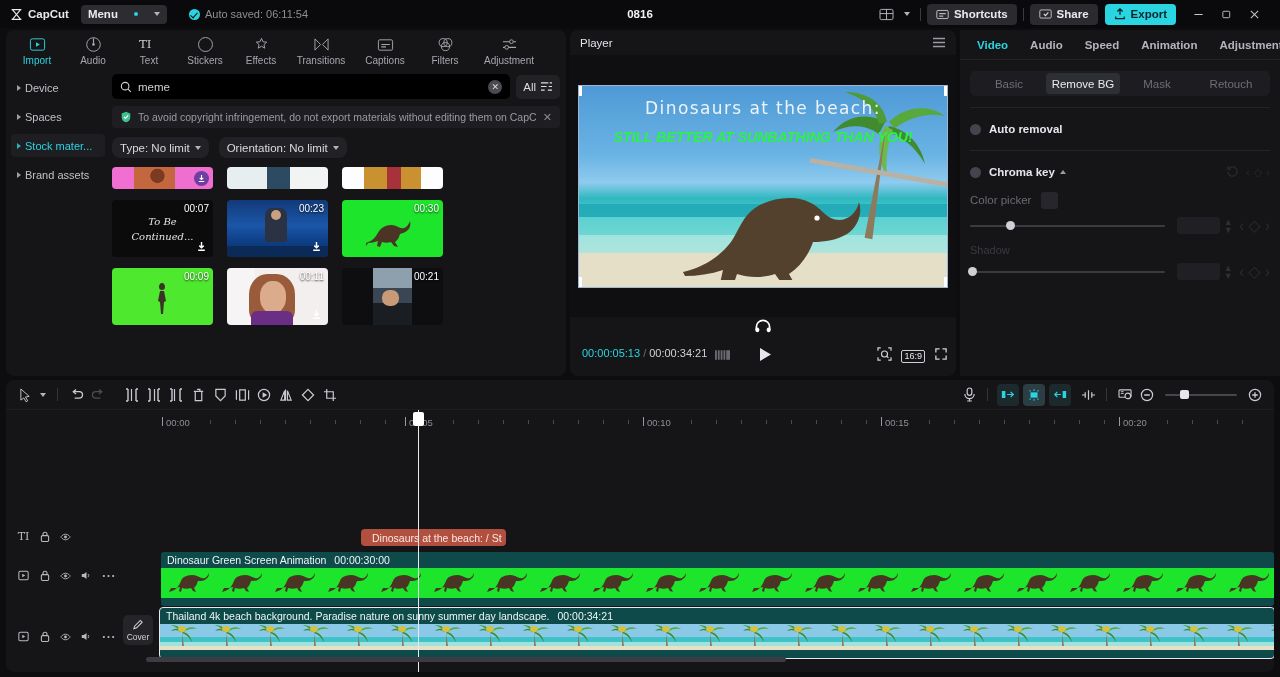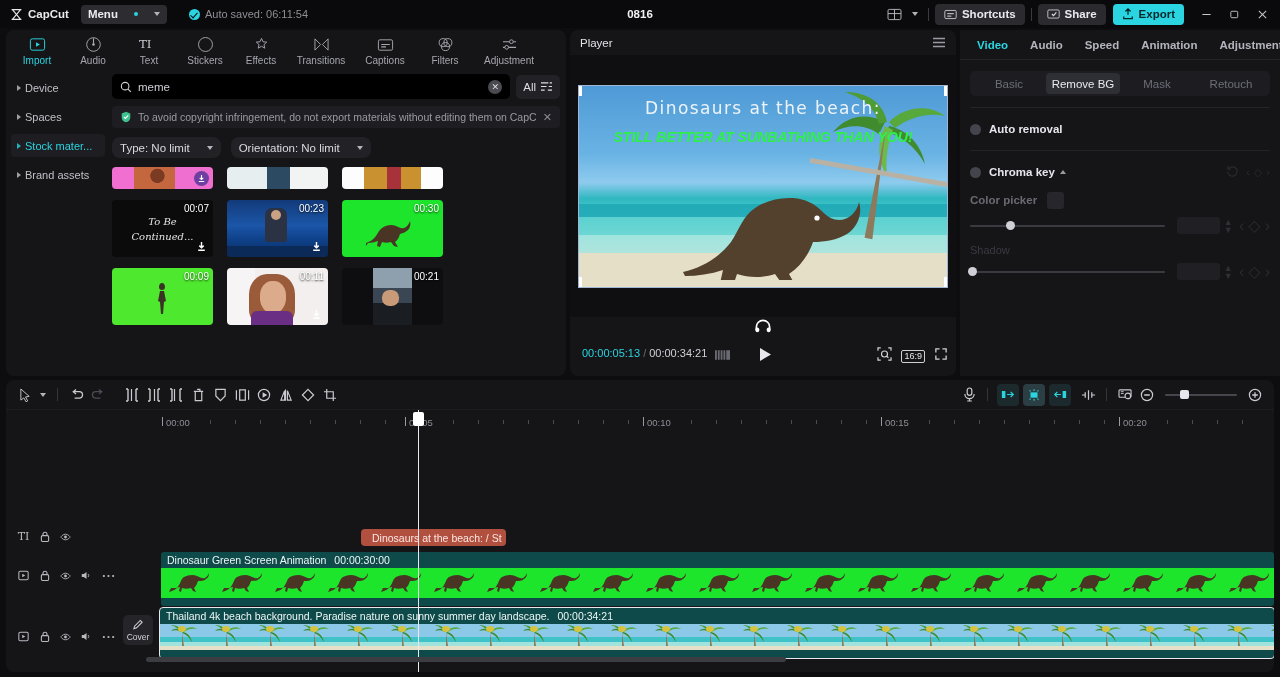--- a/index.html
+++ b/index.html
@@ -24,21 +24,21 @@
     margin-left: 12px; height: 19px; padding: 0 7px; border-radius: 4px;
     background: #2c2c31; display: flex; align-items: center; gap: 16px;
     font-size: 11.5px; font-weight: 700; color: #eaeaef;
   }
   .menu-dot { width: 4px; height: 4px; border-radius: 50%; background: #2ad4e0; }
   .chev { width: 0; height: 0; border-left: 3.5px solid transparent; border-right: 3.5px solid transparent; border-top: 4px solid #b4b4bb; }
   .autosave { display: flex; align-items: center; gap: 5px; margin-left: 22px; font-size: 11px; color: #8e8e96; }
   .check-circle { width: 11px; height: 11px; border-radius: 50%; background: #2ad4e0; position: relative; }
   .check-circle::after { content: ""; position: absolute; left: 3px; top: 2px; width: 3px; height: 6px; border: solid #0a0a0c; border-width: 0 1.6px 1.6px 0; transform: rotate(42deg); }
   .proj-title { position: absolute; left: 0; width: 1280px; text-align: center; font-size: 11.5px; font-weight: 700; color: #f2f2f5; pointer-events: none; }
-  .tb-right { margin-left: auto; display: flex; align-items: center; gap: 0px; padding-right: 4px; }
+  .tb-right { margin-left: auto; display: flex; align-items: center; gap: 0px; padding-right: 12px; }
   .tb-ico { width: 26px; height: 22px; display: flex; align-items: center; justify-content: center; color: #b9b9c0; }
   .tb-sep { width: 1px; height: 13px; background: #3a3a40; margin: 0 6px; }
   .pill {
     height: 21px; display: flex; align-items: center; gap: 5px;
     padding: 0 9px; border-radius: 4px; font-size: 11.5px; font-weight: 600; color: #e8e8ee;
   }
   .pill.dark { background: #2a2a2f; }
   .pill.export { background: #2ad4e0; color: #06282c; font-weight: 700; }
   .wbtn { width: 28px; height: 28px; display: flex; align-items: center; justify-content: center; color: #c6c6cc; font-size: 13px; }
 
@@ -83,21 +83,21 @@
 
   .notice {
     margin-top: 7px; height: 22px; background: #1e1e22; border-radius: 4px;
     display: flex; align-items: center; gap: 6px; padding: 0 8px;
     font-size: 10.5px; color: #9a9aa2; overflow: hidden; white-space: nowrap;
   }
   .shield { width: 12px; height: 12px; flex: none; }
   .notice .nx { margin-left: auto; color: #8b8b93; font-size: 11px; }
 
   .filters { display: flex; gap: 10px; margin-top: 9px; }
-  .filterbtn { height: 21px; padding: 0 8px; border-radius: 8px; background: #222226; display: flex; align-items: center; gap: 17px; font-size: 11.5px; color: #dadae0; }
+  .filterbtn { height: 21px; padding: 0 8px; border-radius: 8px; background: #222226; display: flex; align-items: center; gap: 5px; font-size: 11.5px; color: #dadae0; }
 
   .grid { margin-top: 9px; display: grid; grid-template-columns: repeat(3, 101px); gap: 11px 14px; }
   .cell { position: relative; width: 101px; height: 57px; border-radius: 4px; overflow: hidden; background: #17171a; }
   .cell .dur { position: absolute; right: 4px; top: 3px; font-size: 10px; color: #fff; text-shadow: 0 1px 2px rgba(0,0,0,.8); }
   .cell .dl { position: absolute; right: 4px; bottom: 3px; width: 15px; height: 15px; border-radius: 50%; display:flex;align-items:center;justify-content:center; }
   .cell .dl.purple { background: #6d3fa0; }
   .thumb { position: absolute; inset: 0; }
 
   
   .player {
@@ -138,21 +138,21 @@
   .insp-tabs { height: 30px; display: flex; align-items: center; gap: 0; padding: 0 6px; border-bottom: 1px solid #232328; }
   .insp-tab { font-size: 11.5px; font-weight: 700; color: #b4b4bc; padding: 0 11px; }
   .insp-tab.active { color: #2ad4e0; }
   .segctl { margin: 11px 10px 0 10px; height: 25px; background: #1c1c21; border-radius: 5px; display: flex; padding: 2px; }
   .seg { flex: 1; display: flex; align-items: center; justify-content: center; font-size: 11.5px; color: #6e6e77; border-radius: 4px; }
   .seg.active { background: #2e2e35; color: #e9e9ef; }
   .insp-div { height: 1px; background: #232328; margin: 11px 10px 0 10px; }
   .row { display: flex; align-items: center; padding: 0 10px; margin-top: 11px; height: 20px; }
   .toggle { width: 11px; height: 11px; border-radius: 50%; background: #44444c; margin-right: 8px; flex: none; }
   .rowlab { font-size: 11.5px; font-weight: 700; color: #e6e6ec; }
-  .rowlab.dim { color: #6a6a72; font-weight: 700; }
+  .rowlab.dim { color: #6a6a72; font-weight: 400; }
   .caret-up { width: 0; height: 0; border-left: 3.5px solid transparent; border-right: 3.5px solid transparent; border-bottom: 4px solid #9a9aa2; margin-left: 5px; }
   .row-right { margin-left: auto; display: flex; align-items: center; gap: 7px; color: #2a2a30; font-size: 11px; }
   .kfgroup { display: flex; align-items: center; gap: 4px; color: #2a2a30; }
   .swatch { width: 17px; height: 17px; border-radius: 3px; background: #26262c; }
   .sliderrow { display: flex; align-items: center; padding: 0 10px; margin-top: 6px; }
   .track { height: 2px; background: #3a3a41; border-radius: 2px; position: relative; width: 200px; }
   .knob { position: absolute; top: -3.5px; width: 9px; height: 9px; border-radius: 50%; background: #cfcfd6; }
   .numbox { width: 44px; height: 17px; background: #1f1f24; border-radius: 3px; margin-left: 12px; }
   .spin { width: 10px; margin-left: 3px; color: #2f2f36; font-size: 9px; line-height: 8px; text-align: center; }
   .lbl-dim { font-size: 11px; color: #3a3a41; padding: 0 10px; margin-top: 9px; }

